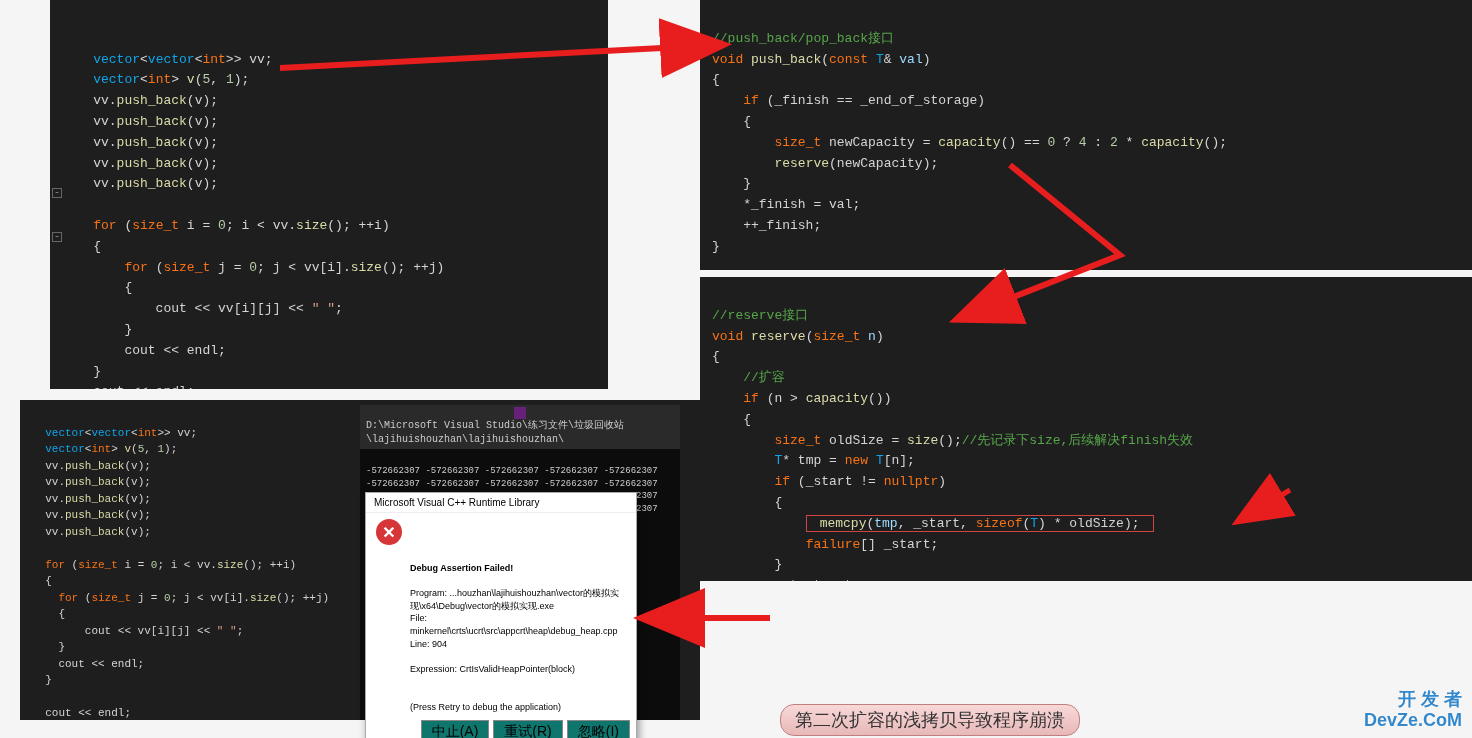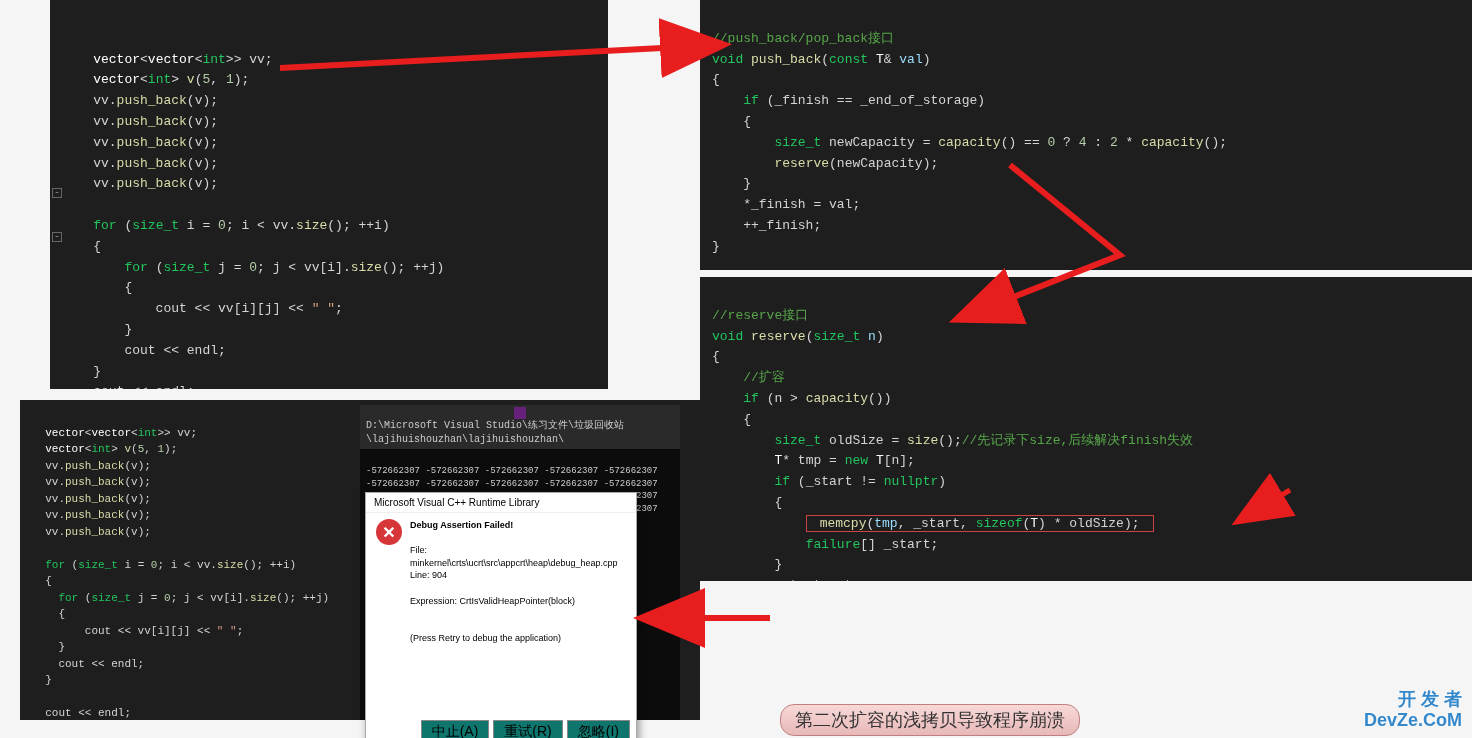--- a/index.html
+++ b/index.html
@@ -18,22 +18,22 @@
   line-height: 1.6;
   padding: 8px 12px;
   position: absolute;
   white-space: pre;
   overflow: hidden;
 }
 .panel1 { left: 50px; top: 0; width: 558px; height: 389px; }
 .panel2 { left: 700px; top: 0; width: 828px; height: 270px; }
 .panel3 { left: 700px; top: 277px; width: 772px; height: 304px; }
 .panel4 { left: 20px; top: 400px; width: 680px; height: 320px; font-size: 11px; line-height: 1.5; }
-.kw { color: #22c55e; }
-.type { color: #ffffff; }
+.kw { color: #f97316; }
+.type { color: #0ea5e9; }
 .num { color: #b5cea8; }
 .str { color: #d69d85; }
 .comment { color: #57a64a; }
 .func { color: #dcdcaa; }
 .var { color: #9cdcfe; }
 .highlight-box {
   border: 1px solid #c44;
   padding: 0 13px;
 }
 .console-popup {
@@ -102,20 +102,21 @@
   display: flex;
   align-items: center;
   justify-content: center;
   font-size: 16px;
   font-weight: bold;
   flex-shrink: 0;
 }
 .dialog-text {
   font-size: 9px;
   line-height: 1.4;
+  margin-top: 43px;
 }
 .dialog-text .bold { font-weight: bold; }
 .dialog-buttons {
   position: absolute;
   bottom: 4px;
   right: 6px;
   display: flex;
   gap: 4px;
 }
 .dialog-btn {
@@ -264,20 +265,21 @@
 -572662307 -572662307 -572662307 -572662307 -572662307
 1 1 1 1 1</div>
 </div>
 
 <div class="dialog">
   <div class="dialog-title">Microsoft Visual C++ Runtime Library</div>
   <div class="dialog-body">
     <div class="dialog-icon">✕</div>
     <div class="dialog-text">
       <div class="bold">Debug Assertion Failed!</div><br>
+      <div>Program: ...houzhan\lajihuishouzhan\vector的模拟实现\x64\Debug\vector的模拟实现.exe</div>
       <div>File: minkernel\crts\ucrt\src\appcrt\heap\debug_heap.cpp</div>
       <div>Line: 904</div><br>
       <div>Expression: CrtIsValidHeapPointer(block)</div><br>
       <br>
       <div>(Press Retry to debug the application)</div>
     </div>
   </div>
   <div class="dialog-buttons">
     <button class="dialog-btn">中止(A)</button>
     <button class="dialog-btn">重试(R)</button>

